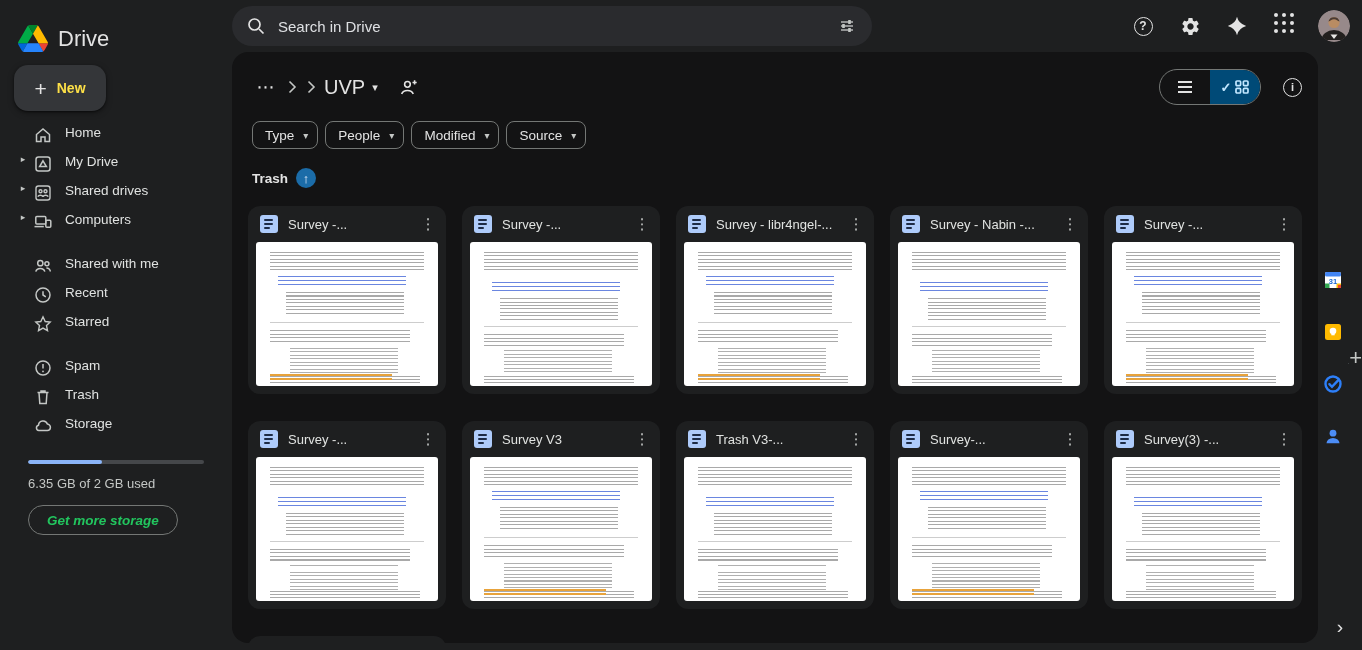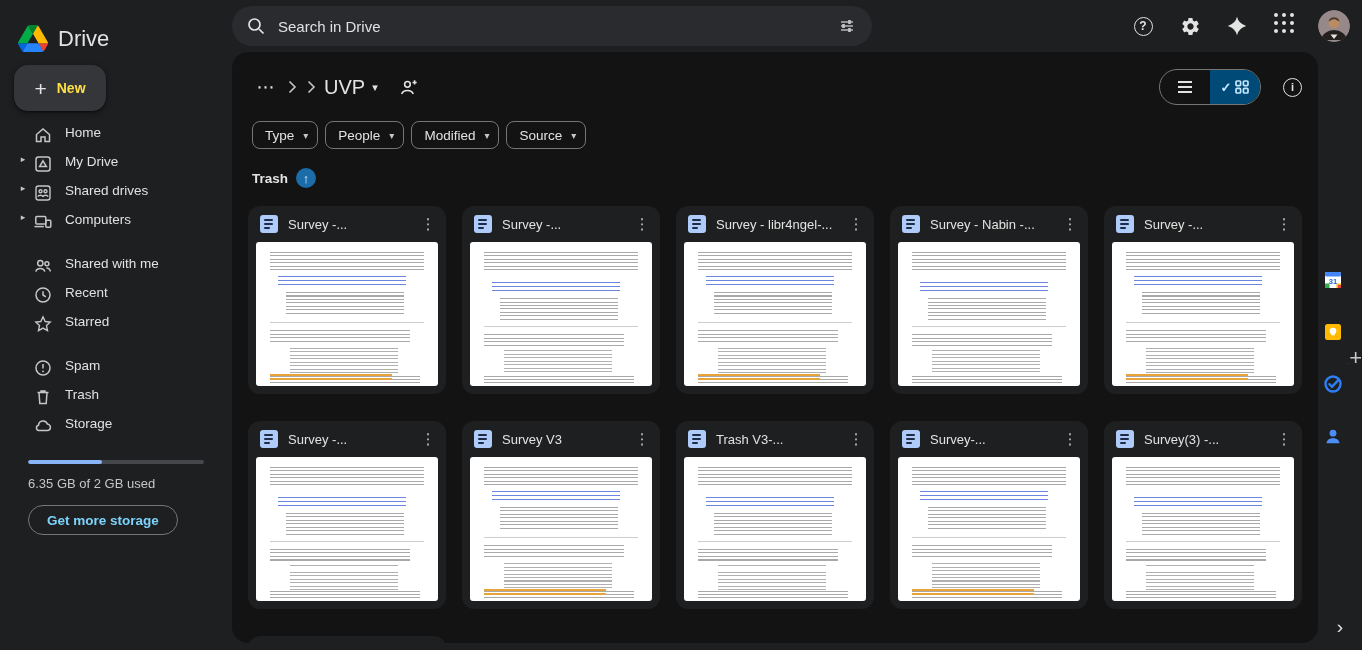--- a/index.html
+++ b/index.html
@@ -38,21 +38,21 @@
   .nav-section{margin-bottom:15px;}
   .nav-row{height:29px;display:flex;align-items:flex-start;cursor:pointer;border-radius:0 16px 16px 0;}
   .nav-expand{width:14px;margin-left:16px;font-size:9px;color:var(--txt2);text-align:center;}
   .nav-icon{width:20px;height:20px;color:var(--txt2);margin-left:3px;}
   .nav-label{margin-left:12px;font-size:13.5px;color:#e0e2e1;}
   .storage-bar{margin:10px 28px 0 28px;height:4px;border-radius:2px;background:#45474a;overflow:hidden;}
   .storage-fill{height:100%;border-radius:2px;background:#8ab4f8;}
   .storage-text{margin:12px 0 0 28px;font-size:13px;color:var(--txt2);}
   .get-more{margin:14px 0 0 28px;width:150px;height:30px;border:1px solid var(--border);border-radius:16px;
     display:flex;align-items:center;justify-content:center;font-size:13.5px;font-weight:600;
-    color:#7dd3fc;cursor:pointer;background:transparent;}
+    color:#22c55e;cursor:pointer;background:transparent;font-style:italic;}
 
   
   .panel{position:absolute;left:232px;top:52px;right:44px;bottom:7px;background:var(--panel);
     border-radius:16px;overflow:hidden;}
   .panel-head{margin:14px 16px 0 20px;height:42px;display:flex;align-items:center;justify-content:space-between;}
   .crumbs{display:flex;align-items:center;gap:6px;}
   .crumb-ellipsis{width:28px;height:28px;border-radius:50%;display:flex;align-items:center;justify-content:center;
     font-size:18px;letter-spacing:1px;color:var(--txt);cursor:pointer;}
   .crumb-chev{color:var(--txt2);margin:0 2px;}
   .crumb{font-size:20px;color:#e3e3e3;cursor:pointer;white-space:nowrap;}

